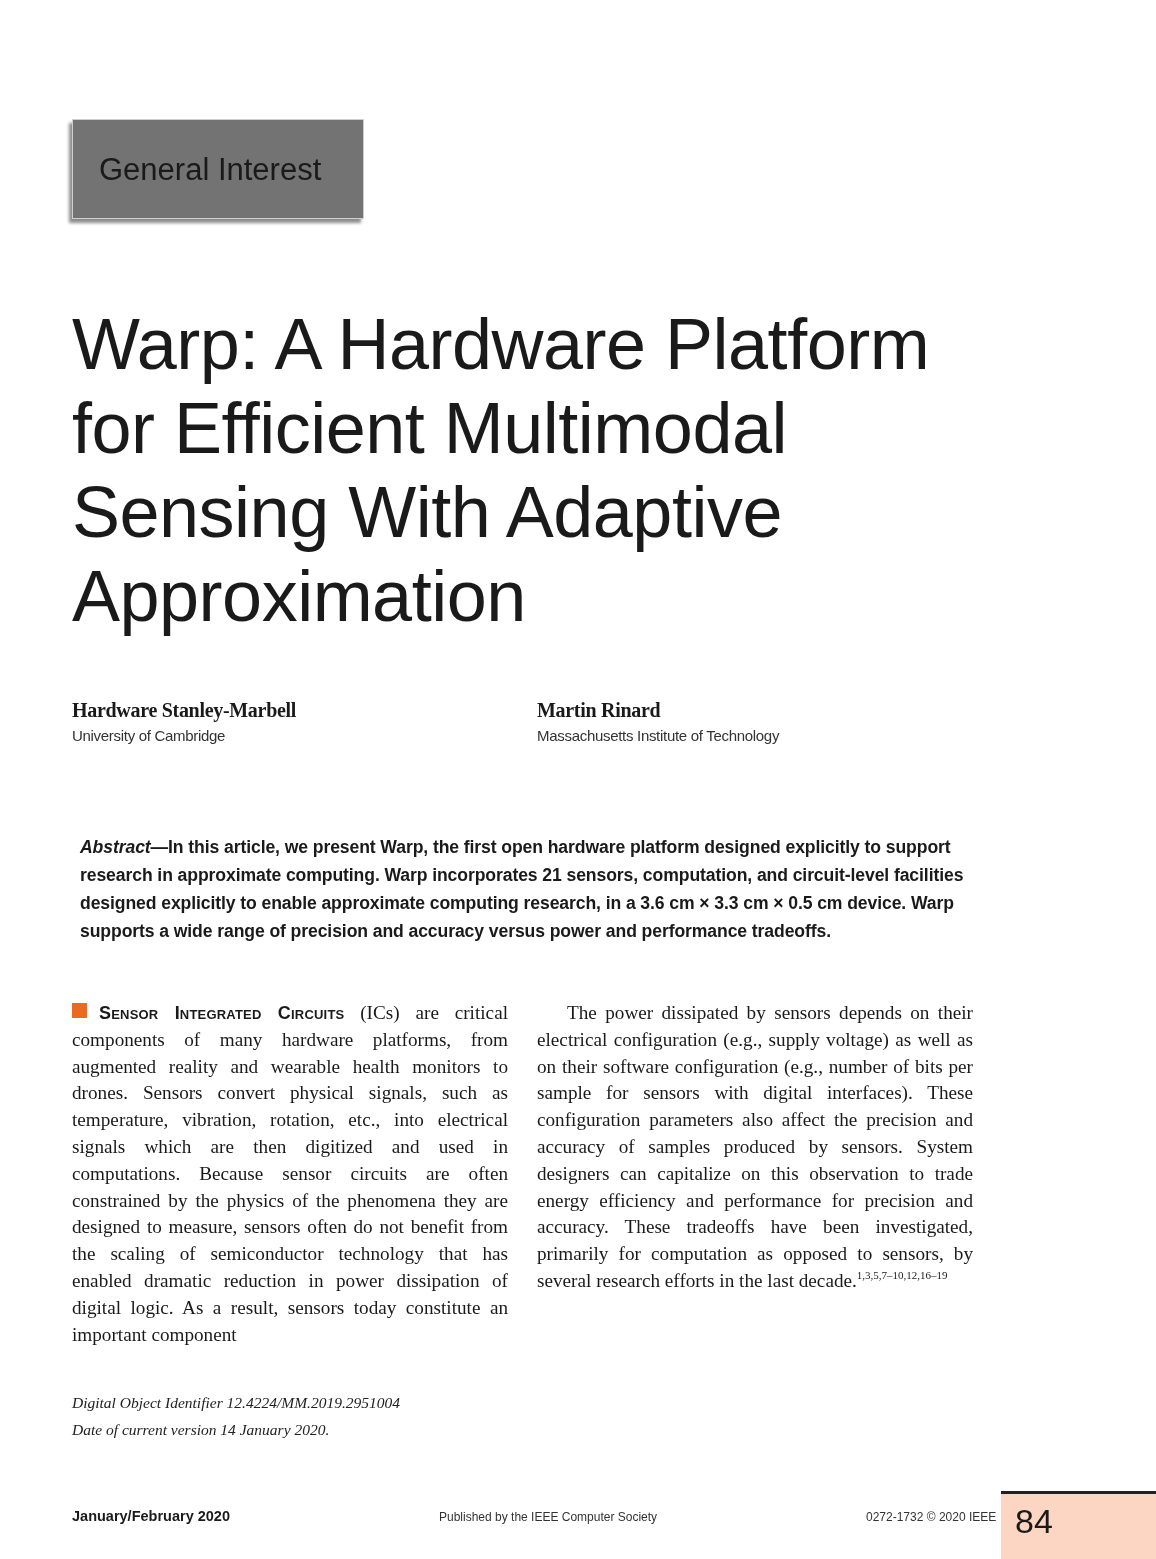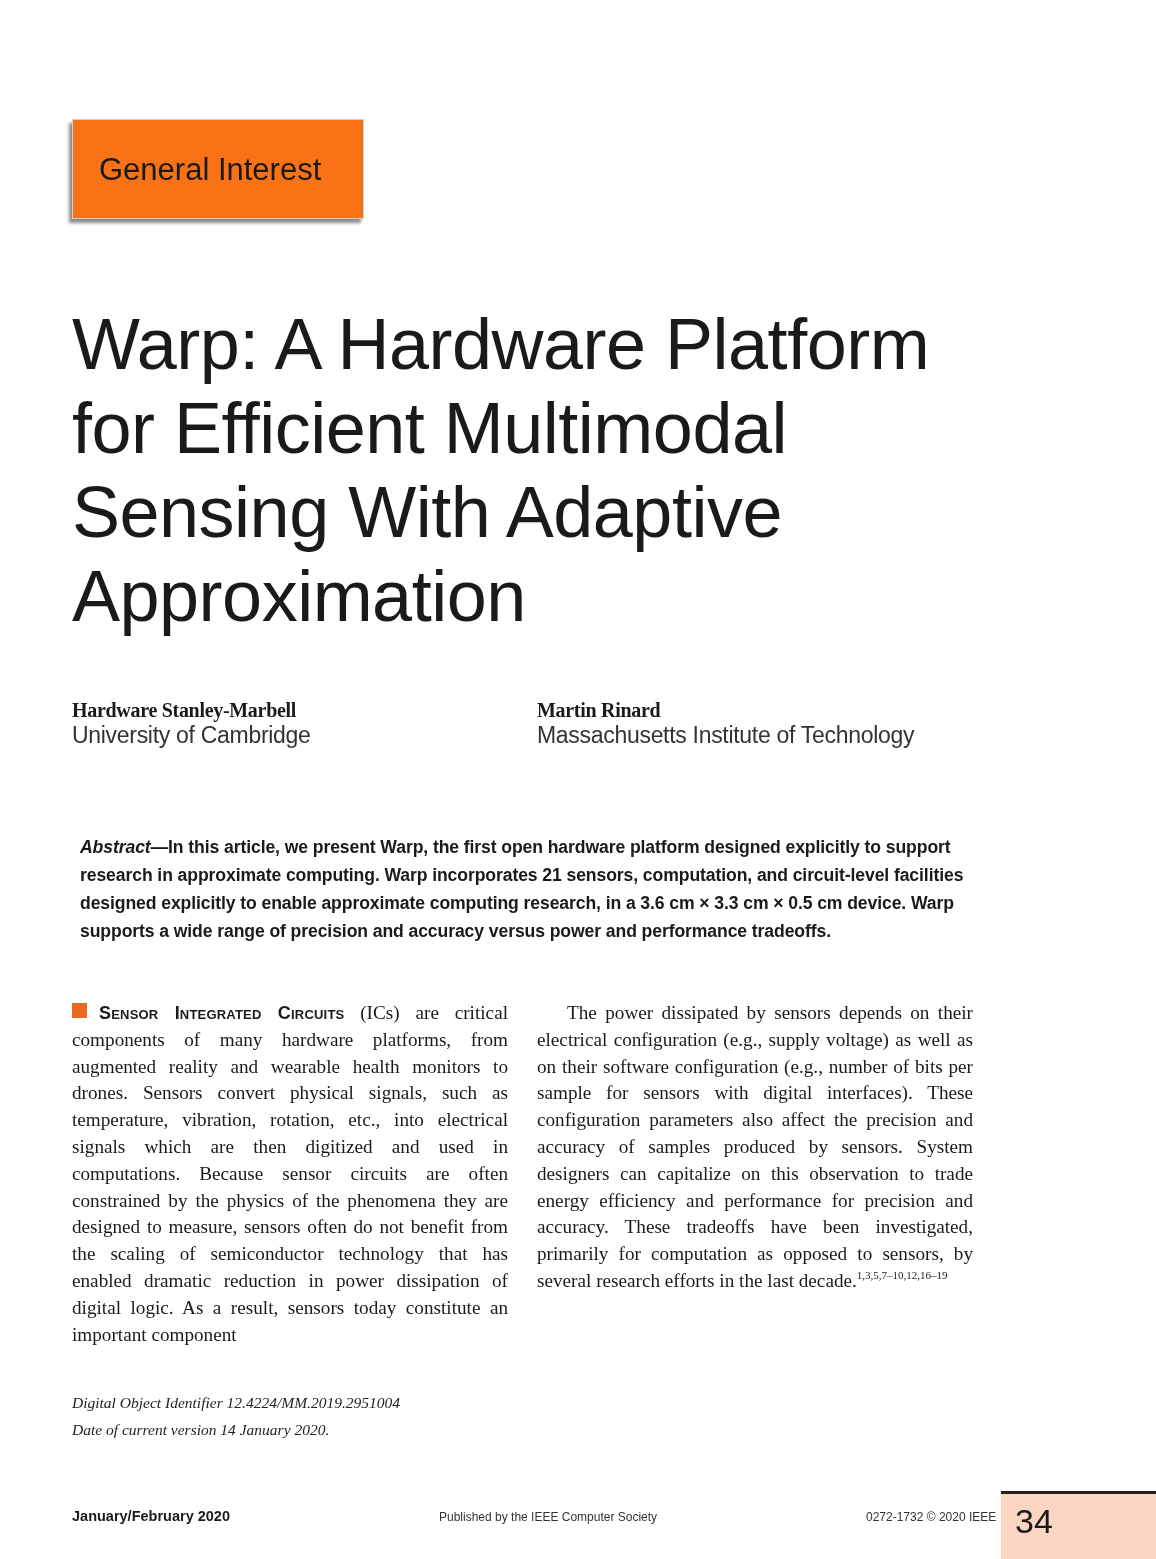--- a/index.html
+++ b/index.html
@@ -1,34 +1,34 @@
 <!DOCTYPE html>
 <html><head>
   <meta charset="utf-8">
   <style>
     html, body { margin: 0; padding: 0; background: #ffffff; }
     body { width: 1156px; height: 1559px; position: relative; overflow: hidden; color: #1a1a1a; }
     .section-tag {
       position: absolute; left: 72px; top: 119px; width: 292px; height: 100px;
-      background: #f97316; border: 1px solid #cfcfcf;
+      background: #737373; border: 1px solid #cfcfcf;
       box-shadow: -3px 4px 3px rgba(0,0,0,0.45);
       box-sizing: border-box;
     }
     .section-tag span {
       position: absolute; left: 26px; top: 32px;
       font-family: "Liberation Sans", sans-serif; font-size: 31px; color: #1a1a1a;
     }
     .title {
       position: absolute; left: 72px; top: 302px; width: 900px;
       font-family: "Liberation Sans", sans-serif; font-weight: normal;
       font-size: 72px; line-height: 84px; letter-spacing: -0.5px; color: #1a1a1a; margin: 0;
     }
     .author { position: absolute; top: 697px; }
     .author .name { font-family: "Liberation Serif", serif; font-weight: bold; font-size: 20px; line-height: 26px; letter-spacing: -0.3px; }
-    .author .aff { font-family: "Liberation Sans", sans-serif; font-size: 23px; line-height: 25px; color: #333; letter-spacing: -0.3px; }
+    .author .aff { font-family: "Liberation Sans", sans-serif; font-size: 15px; line-height: 25px; color: #333; letter-spacing: -0.3px; }
     .abstract {
       position: absolute; left: 72px; top: 825px; width: 903px;
       font-family: "Liberation Sans", sans-serif; font-weight: bold;
       font-size: 17.6px; line-height: 28px; letter-spacing: -0.1px; color: #1a1a1a; margin: 8px;
     }
     .abstract .lead { font-style: italic; }
     .col {
       position: absolute; top: 1000px; width: 436px;
       font-family: "Liberation Serif", serif; font-size: 19.2px; line-height: 26.8px;
       text-align: justify; color: #1a1a1a; hyphens: manual;
@@ -91,14 +91,14 @@
 
 <div class="doi">
   <div>Digital Object Identifier 12.4224/MM.2019.2951004</div>
   <div>Date of current version 14 January 2020.</div>
 </div>
 
 <div class="footer-item footer-date">January/February 2020</div>
 <div class="footer-item footer-pub">Published by the IEEE Computer Society</div>
 <div class="footer-item footer-issn">0272-1732 © 2020 IEEE</div>
 <div class="page-box">
-  <span>34</span>
+  <span>84</span>
 </div>
 
 </body></html>

